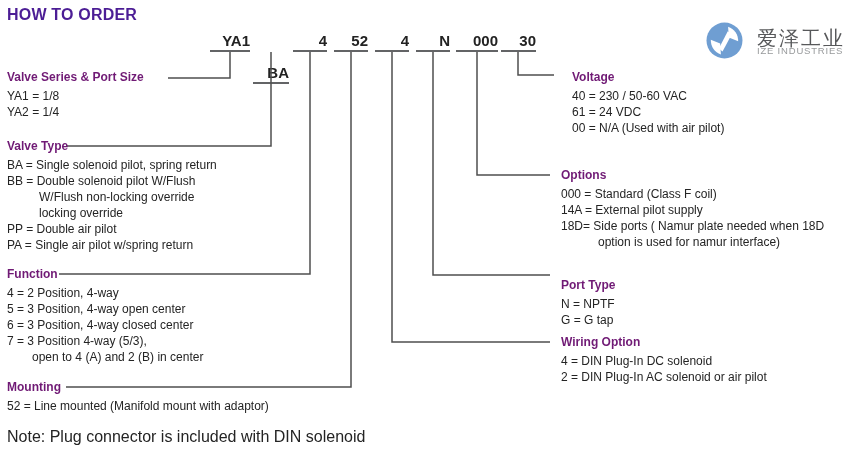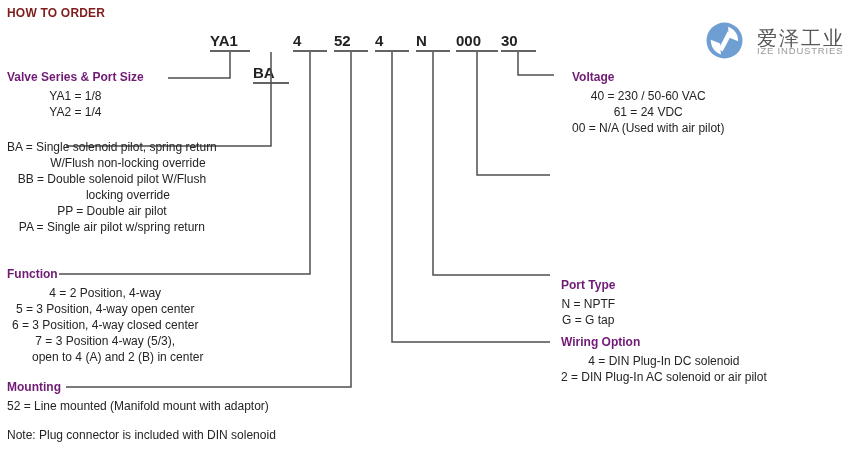--- a/index.html
+++ b/index.html
@@ -11,31 +11,31 @@
   .page {
     position: relative;
     width: 862px;
     height: 453px;
     background: #ffffff;
     overflow: hidden;
   }
   .page-title {
     position: absolute;
     left: 7px; top: 6px;
-    font-size: 12px;
+    font-size: 16px;
     font-weight: bold;
-    color: #7f1d1d;
+    color: #4c1d95;
     letter-spacing: 0.2px;
   }
   
   .code-seg {
     position: absolute;
     top: 32px;
     height: 20px;
-    text-align: left;
+    text-align: right;
     font-size: 15px;
     font-weight: bold;
     color: #222;
     border-bottom: 2px solid #636466;
     line-height: 17px;
   }
   
   .lines-svg {
     position: absolute;
     left: 0; top: 0;
@@ -49,29 +49,28 @@
     font-weight: bold;
     color: #701a75;
     margin-bottom: 4px;
     height: 14px;
   }
   .item {
     font-size: 12px;
     color: #242424;
     line-height: 16px;
     height: 16px;
-    text-align: center;
   }
   .indent-a { padding-left: 32px; }
   .indent-b { padding-left: 25px; }
   .indent-c { padding-left: 37px; }
   .note-line {
     position: absolute;
     left: 7px; top: 428px;
-    font-size: 12px;
+    font-size: 16px;
     color: #242424;
   }
   
   .logo { position: absolute; left: 706px; top: 22px; width: 150px; height: 40px; }
   .logo-icon { position: absolute; left: 0; top: 0; width: 37px; height: 37px; }
   .logo-cn {
     position: absolute; left: 51px; top: 3px;
     font-size: 20px; color: #57585a; letter-spacing: 2px;
     font-weight: normal;
   }
@@ -117,23 +116,24 @@
     </g>
   </svg>
 
   <div class="sec" style="left:7px;top:70px;">
     <div class="sec-header">Valve Series &amp; Port Size</div>
     <div class="item">YA1 = 1/8</div>
     <div class="item">YA2 = 1/4</div>
   </div>
 
   <div class="sec" style="left:7px;top:139px;">
+    <div class="sec-header">Valve Type</div>
     <div class="item">BA = Single solenoid pilot, spring return</div>
+    <div class="item">BB = Double solenoid pilot W/Flush</div>
     <div class="item indent-a">W/Flush non-locking override</div>
-    <div class="item">BB = Double solenoid pilot W/Flush</div>
     <div class="item indent-a">locking override</div>
     <div class="item">PP = Double air pilot</div>
     <div class="item">PA = Single air pilot w/spring return</div>
   </div>
 
   <div class="sec" style="left:7px;top:267px;">
     <div class="sec-header">Function</div>
     <div class="item">4 = 2 Position, 4-way</div>
     <div class="item">5 = 3 Position, 4-way open center</div>
     <div class="item">6 = 3 Position, 4-way closed center</div>
@@ -146,20 +146,27 @@
     <div class="item">52 = Line mounted (Manifold mount with adaptor)</div>
   </div>
 
   <div class="sec" style="left:572px;top:70px;">
     <div class="sec-header">Voltage</div>
     <div class="item">40 = 230 / 50-60 VAC</div>
     <div class="item">61 = 24 VDC</div>
     <div class="item">00 = N/A (Used with air pilot)</div>
   </div>
 
+  <div class="sec" style="left:561px;top:168px;">
+    <div class="sec-header">Options</div>
+    <div class="item">000 = Standard (Class F coil)</div>
+    <div class="item">14A = External pilot supply</div>
+    <div class="item">18D= Side ports ( Namur plate needed when 18D</div>
+    <div class="item indent-c">option is used for namur interface)</div>
+  </div>
 
   <div class="sec" style="left:561px;top:268px;margin-top:10px;">
     <div class="sec-header">Port Type</div>
     <div class="item">N = NPTF</div>
     <div class="item">G = G tap</div>
   </div>
 
   <div class="sec" style="left:561px;top:335px;">
     <div class="sec-header">Wiring Option</div>
     <div class="item">4 = DIN Plug-In DC solenoid</div>

